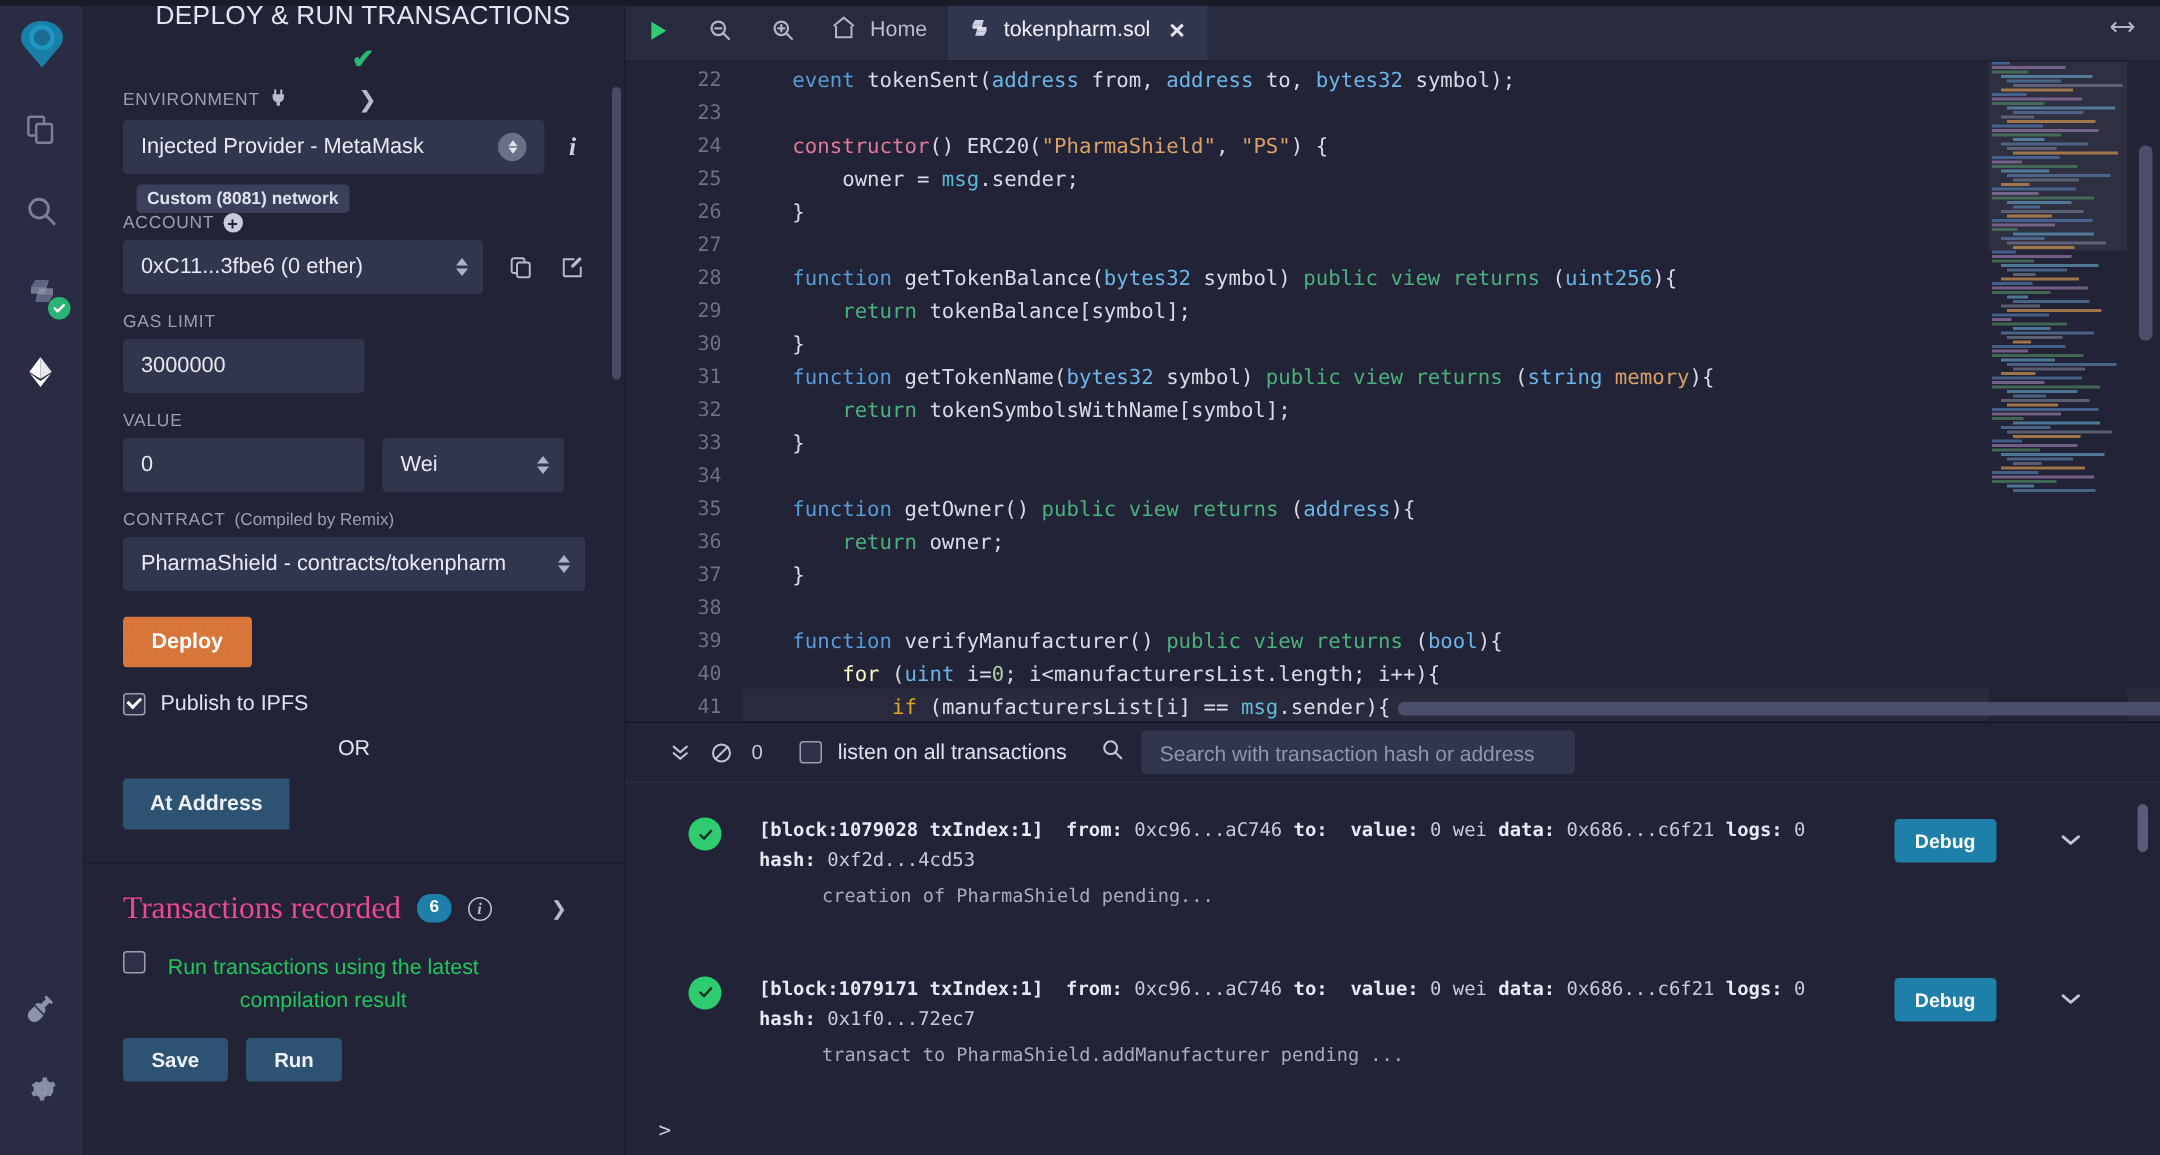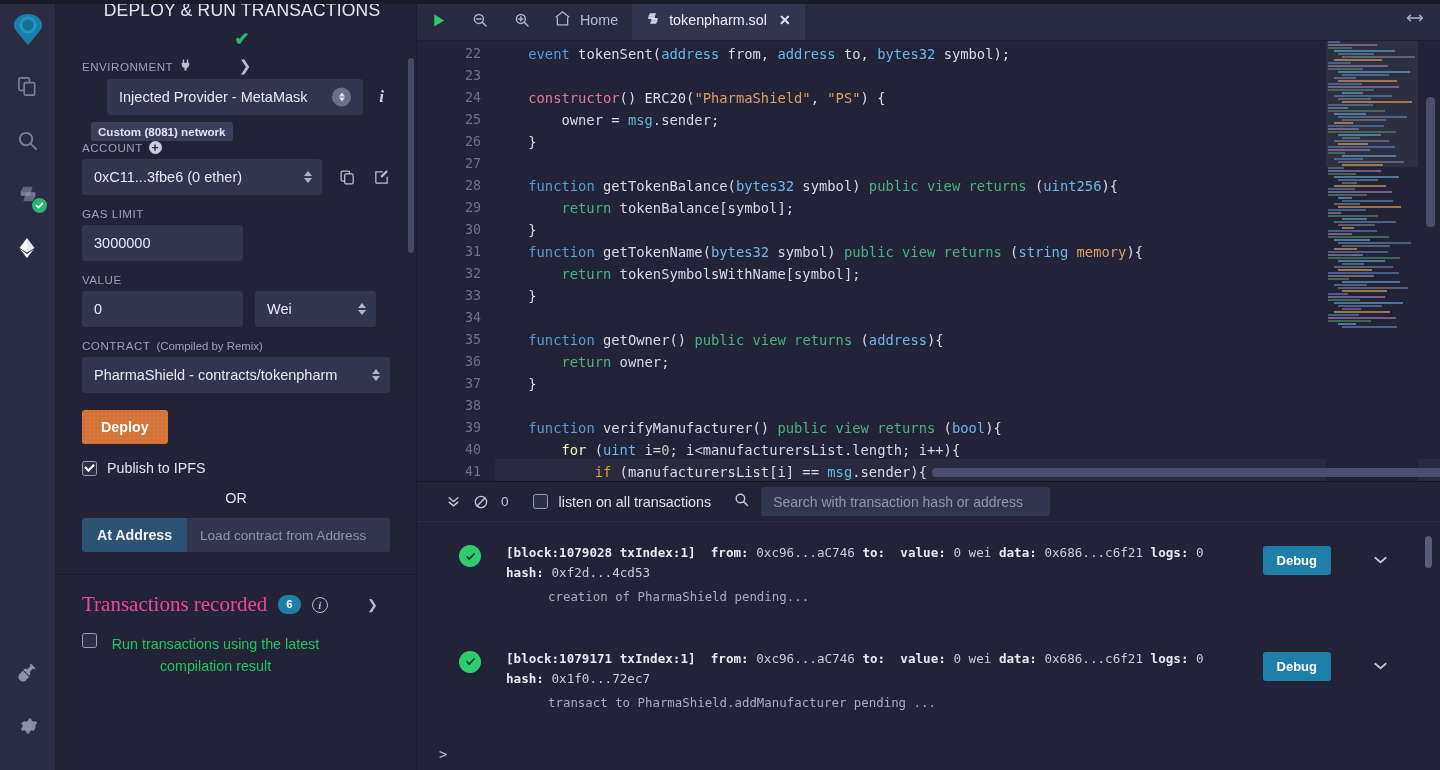--- a/index.html
+++ b/index.html
@@ -81,21 +81,21 @@
   .sel.round .round-arrows {
     position: absolute; right: 11px; top: 50%; transform: translateY(-50%);
     width: 19px; height: 19px; border-radius: 50%; background: #6a7086;
     display: flex; align-items: center; justify-content: center; flex-direction: column; gap: 1px;
   }
   .tri-up { width:0;height:0;border-left:4px solid transparent;border-right:4px solid transparent;border-bottom:5px solid #aeb4c6; }
   .tri-dn { width:0;height:0;border-left:4px solid transparent;border-right:4px solid transparent;border-top:5px solid #aeb4c6; }
   .tri-up.sm { border-left-width:3.5px;border-right-width:3.5px;border-bottom:4px solid #dfe3ee; }
   .tri-dn.sm { border-left-width:3.5px;border-right-width:3.5px;border-top:4px solid #dfe3ee; }
 
-  .row-env { display: flex; align-items: center; gap: 10px; margin-left: 25px; }
+  .row-env { display: flex; align-items: center; gap: 10px; }
   .row-env .sel { flex: 1; }
   .info-i {
     color: #cfd3e0; font-size: 17px; font-family: "Liberation Serif", serif;
     font-style: italic; font-weight: bold; padding: 0 6px; cursor: pointer;
   }
   .net-pill {
     display: inline-block; margin: 7px 0 0 9px;
     background: #3b3f59; color: #dfe3ef;
     font-size: 11.6px; font-weight: bold; padding: 3px 7px; border-radius: 3px;
   }
@@ -464,36 +464,39 @@
 
       <div class="chk-row">
         <span class="chk on"></span>
         <span class="chk-label">Publish to IPFS</span>
       </div>
 
       <div class="or-text">OR</div>
 
       <div class="addr-row">
         <button class="at-addr-btn">At Address</button>
-        <input class="addr-inp" placeholder="Load contract from Address" style="">
       </div>
     </div>
 
     <div class="sb-divider"></div>
 
     <div class="tx-rec">
       <div class="tx-rec-head">
         <span class="tx-rec-title">Transactions recorded</span>
         <span class="tx-count">6</span>
         <span class="circle-i">i</span>
         <span class="tx-rec-caret">❯</span>
       </div>
       <div class="tx-chk-row">
         <span class="chk"></span>
         <span class="tx-chk-label">Run transactions using the latest compilation result</span>
+      </div>
+      <div class="sb-btn-row">
+        <button class="sb-sm-btn">Save</button>
+        <button class="sb-sm-btn">Run</button>
       </div>
     </div>
   </div>
 
   <div class="main">
 
     <div class="topbar">
       <span class="tb-icon">
         <svg width="17" height="17" viewBox="0 0 24 24">
             <path d="M6 3.5l14 8.5-14 8.5z" fill="#2ecc71"></path>

